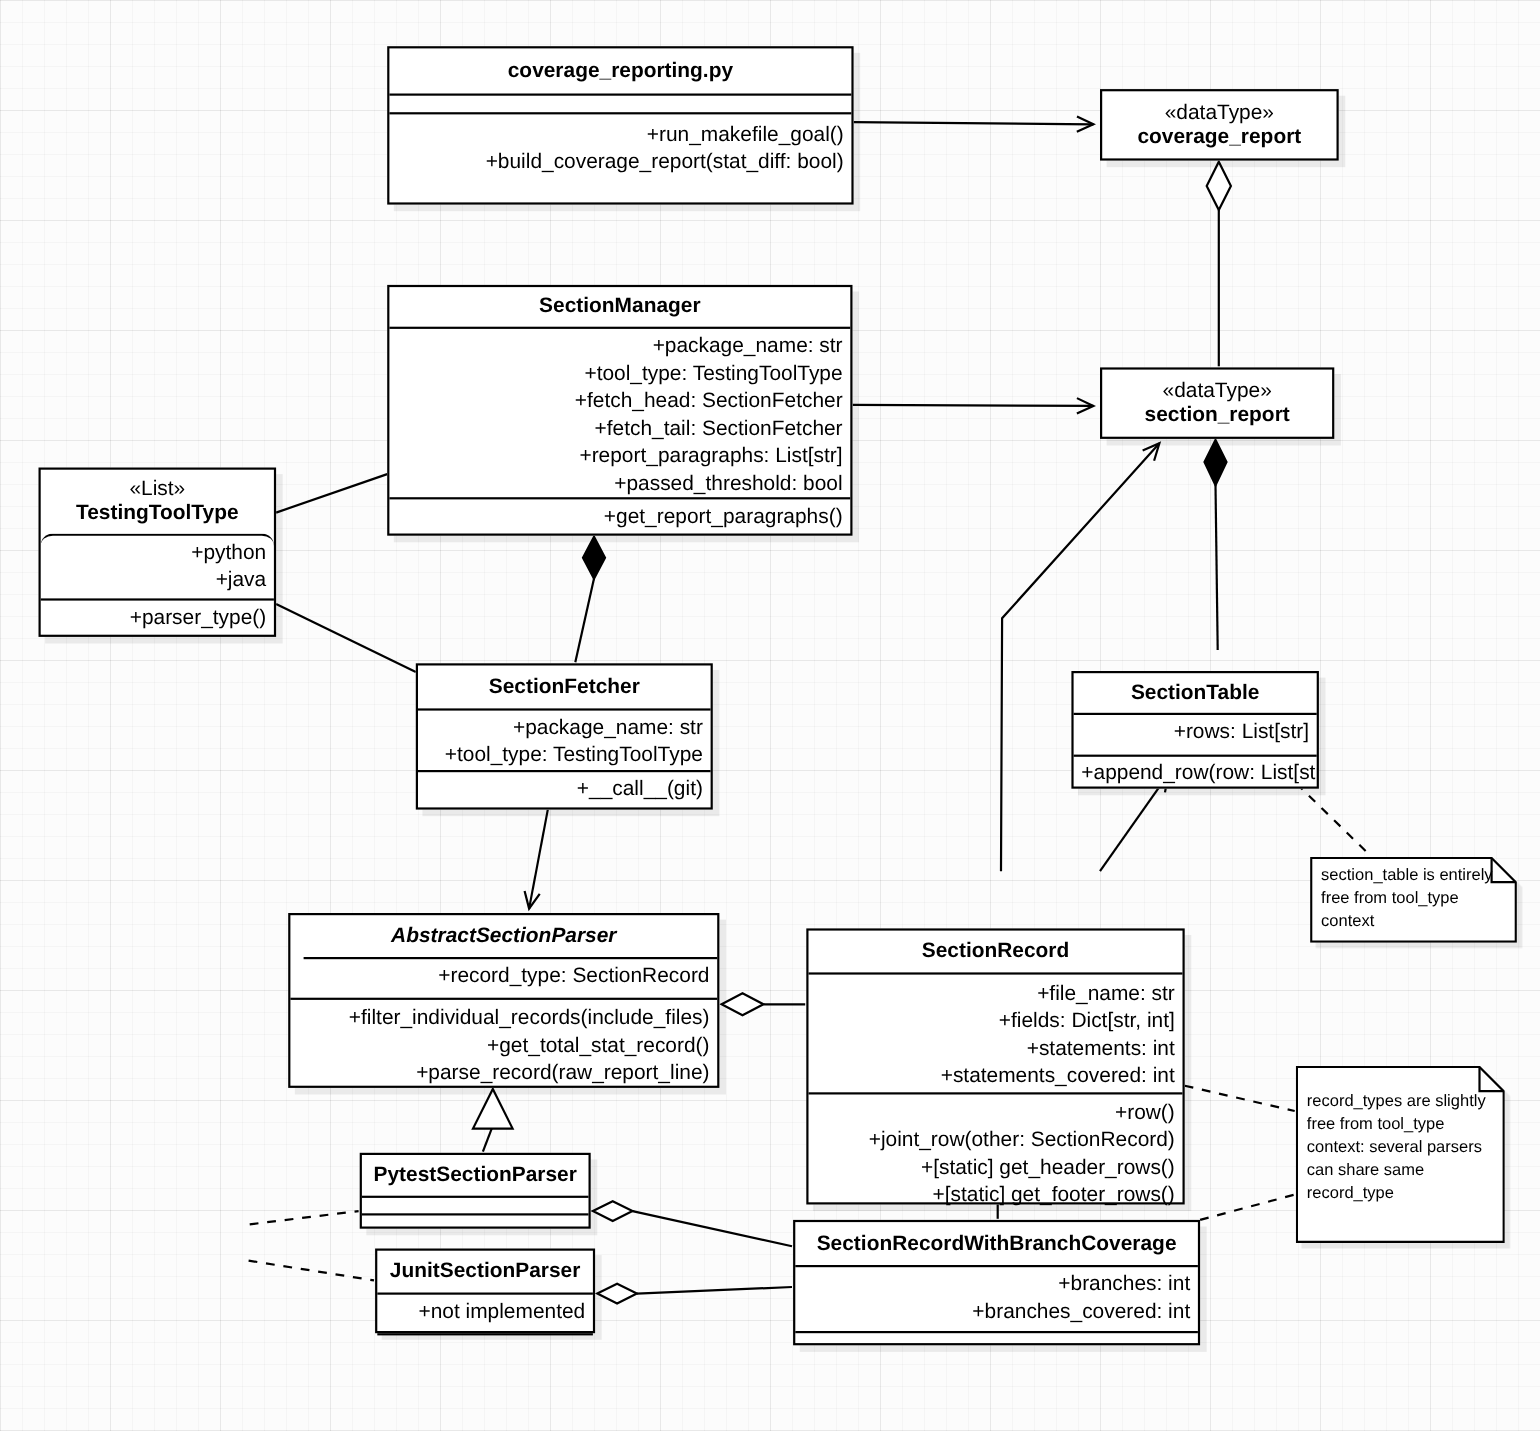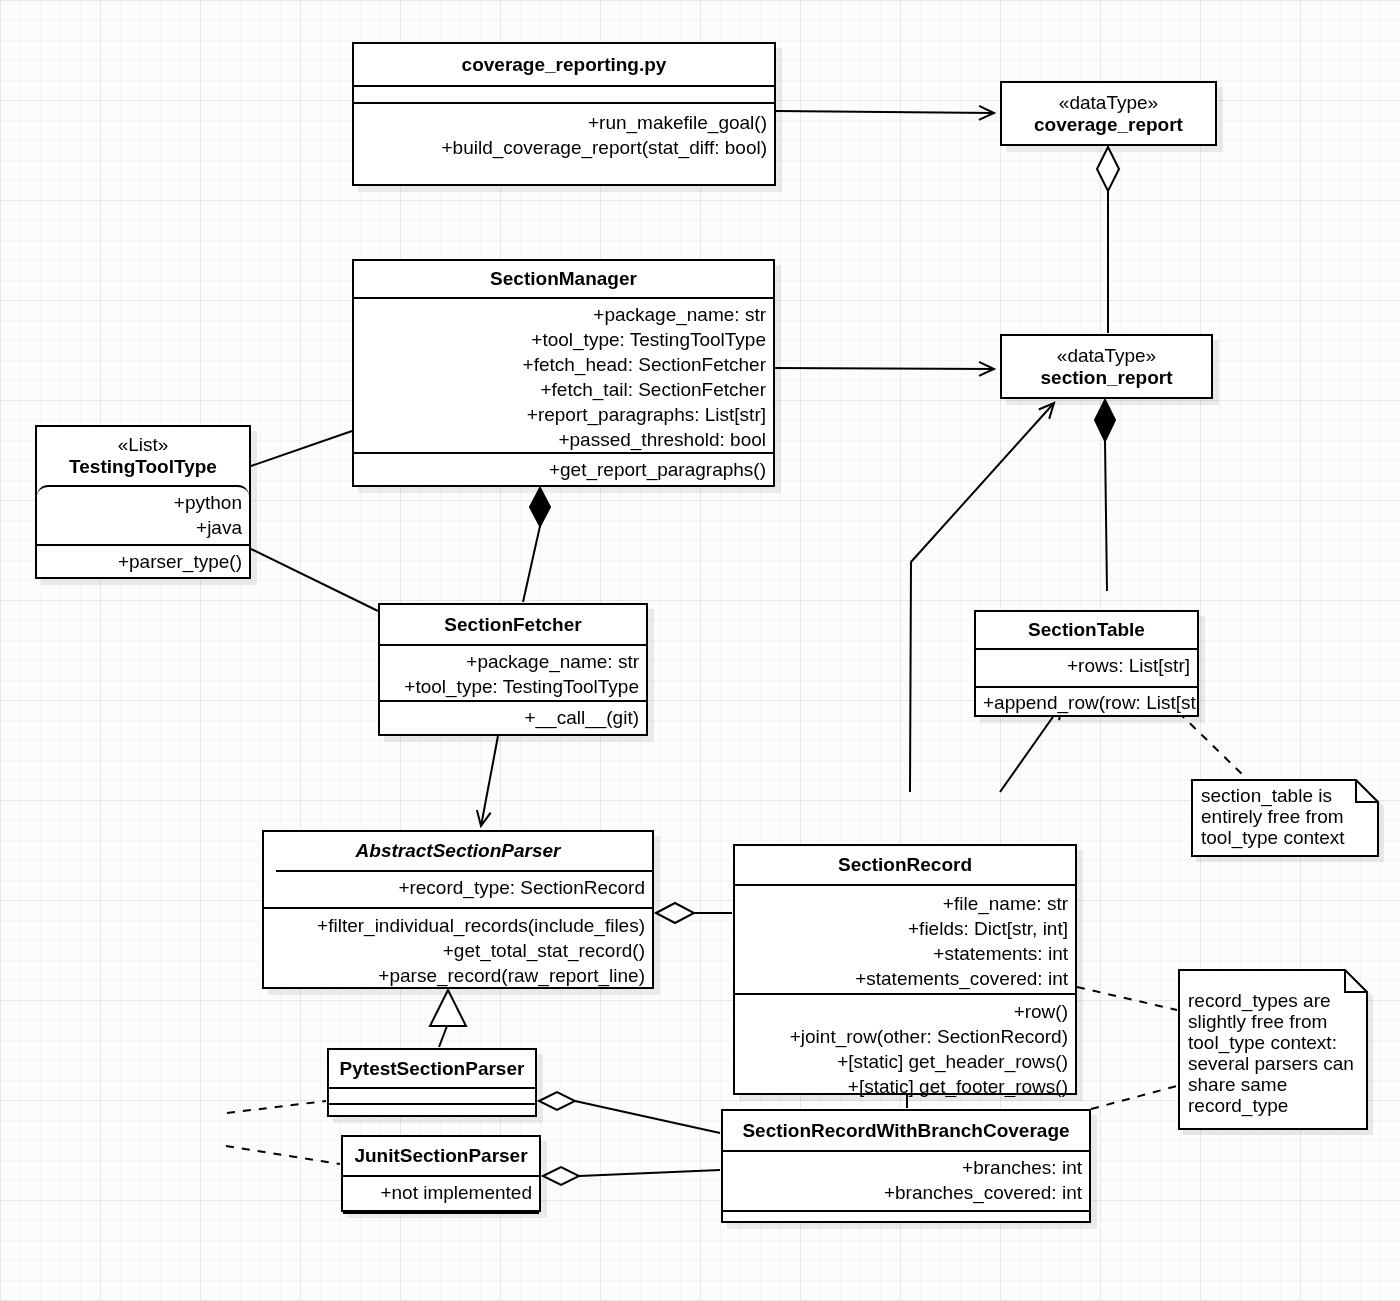--- a/index.html
+++ b/index.html
@@ -24,21 +24,21 @@
     font-weight:bold; font-size:19px; box-sizing:border-box; overflow:hidden; text-align:center;
   }
   .uml-title .stereo { font-weight:normal; }
   .uml-title.italic { font-style:italic; }
   .uml-sec { border-top:2px solid #000; box-sizing:border-box; padding:3px 0; overflow:hidden; }
   .uml-row { font-size:19px; line-height:25px; padding:0 7px; white-space:nowrap;text-align:right; }
   .note { position:absolute; }
   .note svg { position:absolute; left:0; top:0; filter:drop-shadow(5px 5px 0 rgba(0,0,0,0.08)); }
   .note-text {
     position:absolute; left:0; top:0; right:0; bottom:0; padding:8px 10px;
-    font-size:19px; line-height:22px; color:#000;
+    font-size:15px; line-height:22px; color:#000;
   }
 </style>
 </head>
 <body>
 
 <div class="canvas">
 
   <svg class="edges" width="1400" height="1301" viewBox="0 0 1400 1301">
     <defs>
       <marker id="arr" viewBox="0 0 20 20" refX="17" refY="10" markerWidth="20" markerHeight="20" markerUnits="userSpaceOnUse" orient="auto">

